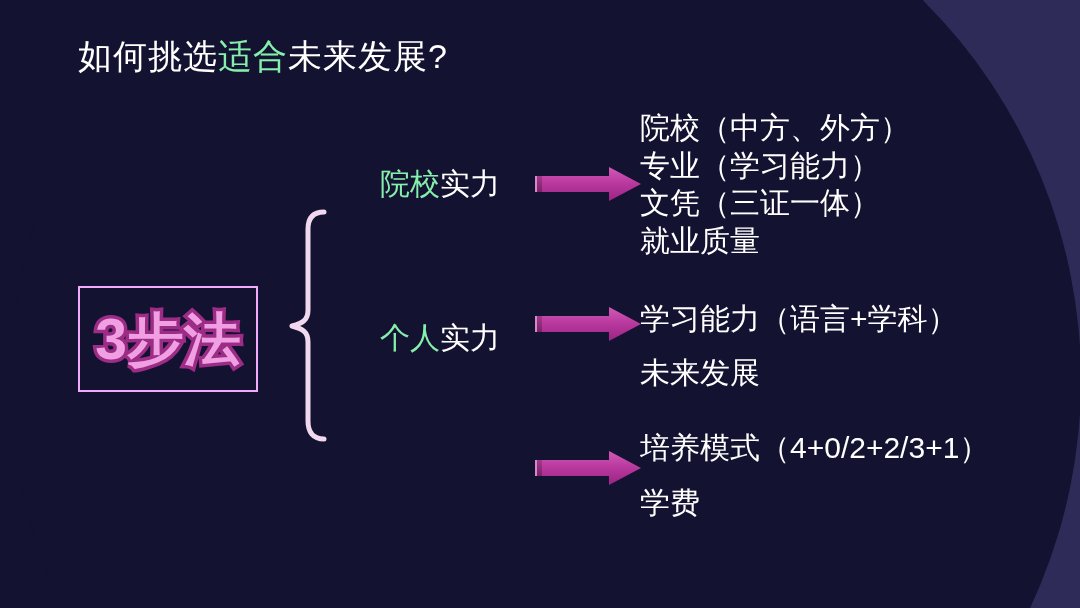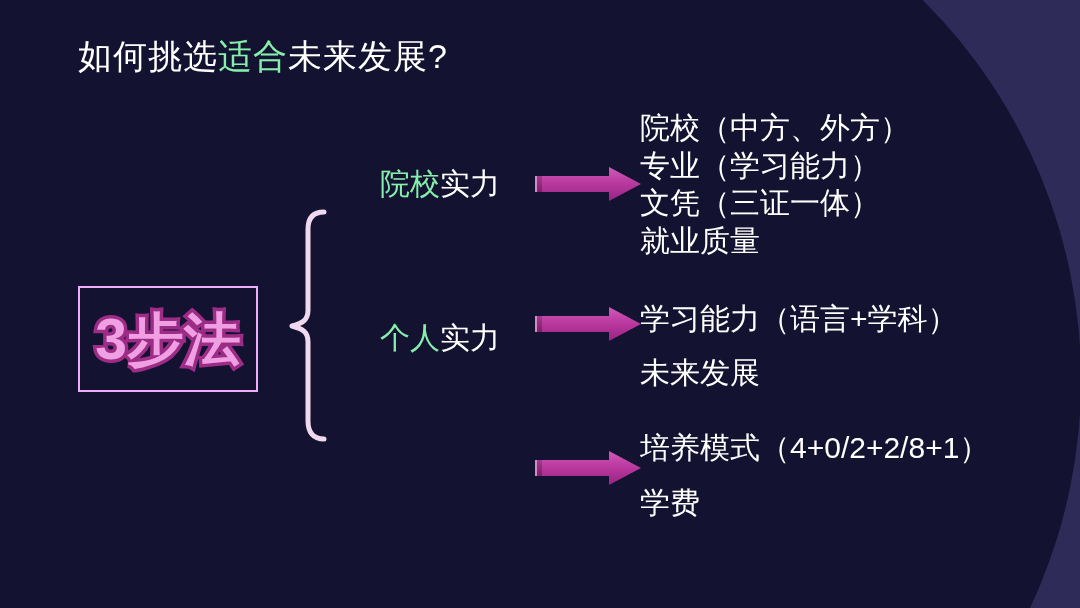--- a/index.html
+++ b/index.html
@@ -128,17 +128,17 @@
     <div>学习能力（语言+学科）</div>
     <div>未来发展</div>
   </div>
 
   <svg class="arrow r3" viewBox="0 0 112 40">
     <polygon points="4,12 78,12 78,3 110,20 78,37 78,28 4,28" fill="url(#agrad)"></polygon>
     <rect x="4" y="12" width="7" height="16" fill="url(#acap)"></rect>
     <rect x="4" y="12" width="2" height="16" fill="#d887c8"></rect>
   </svg>
   <div class="details b3">
-    <div>培养模式（4+0/2+2/8+1）</div>
+    <div>培养模式（4+0/2+2/3+1）</div>
     <div>学费</div>
   </div>
 
 </div>
 
 </body></html>

